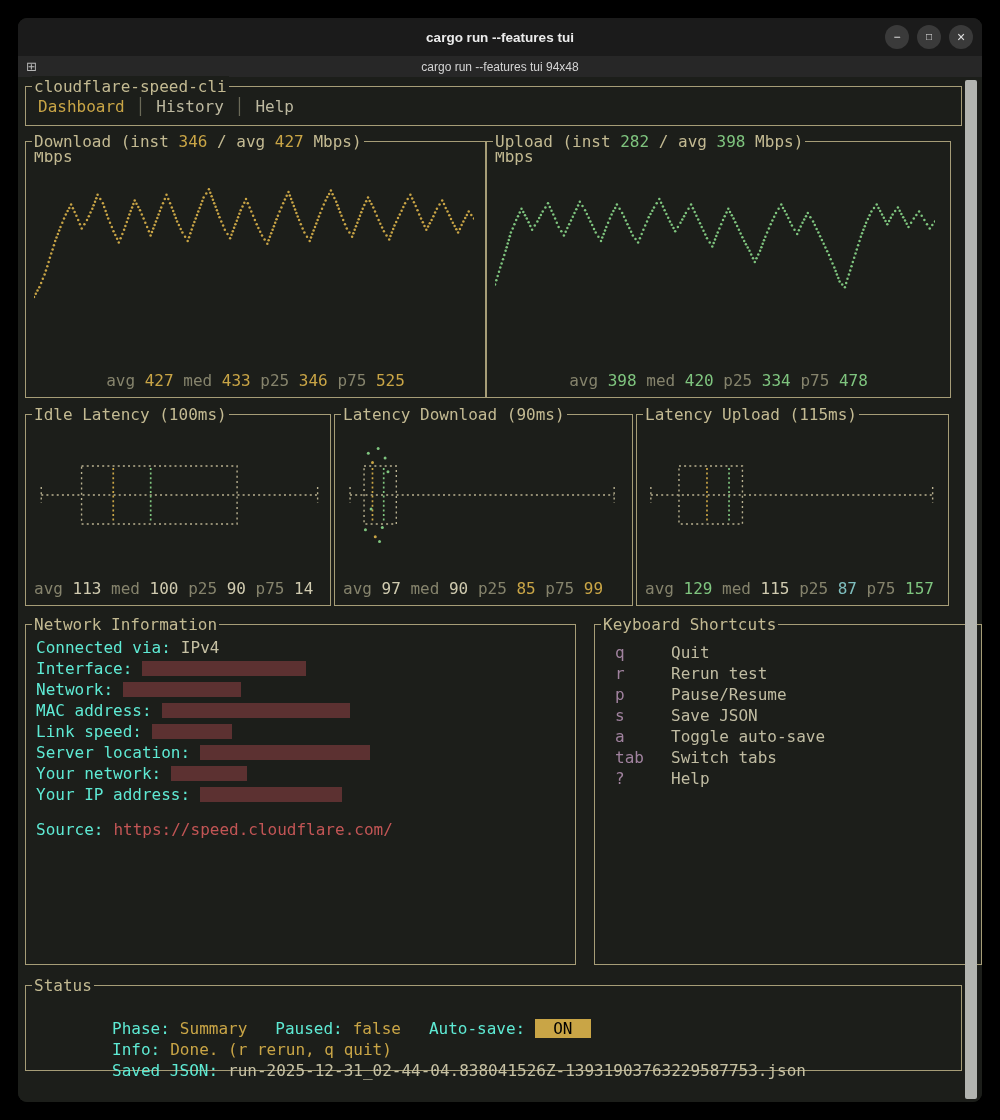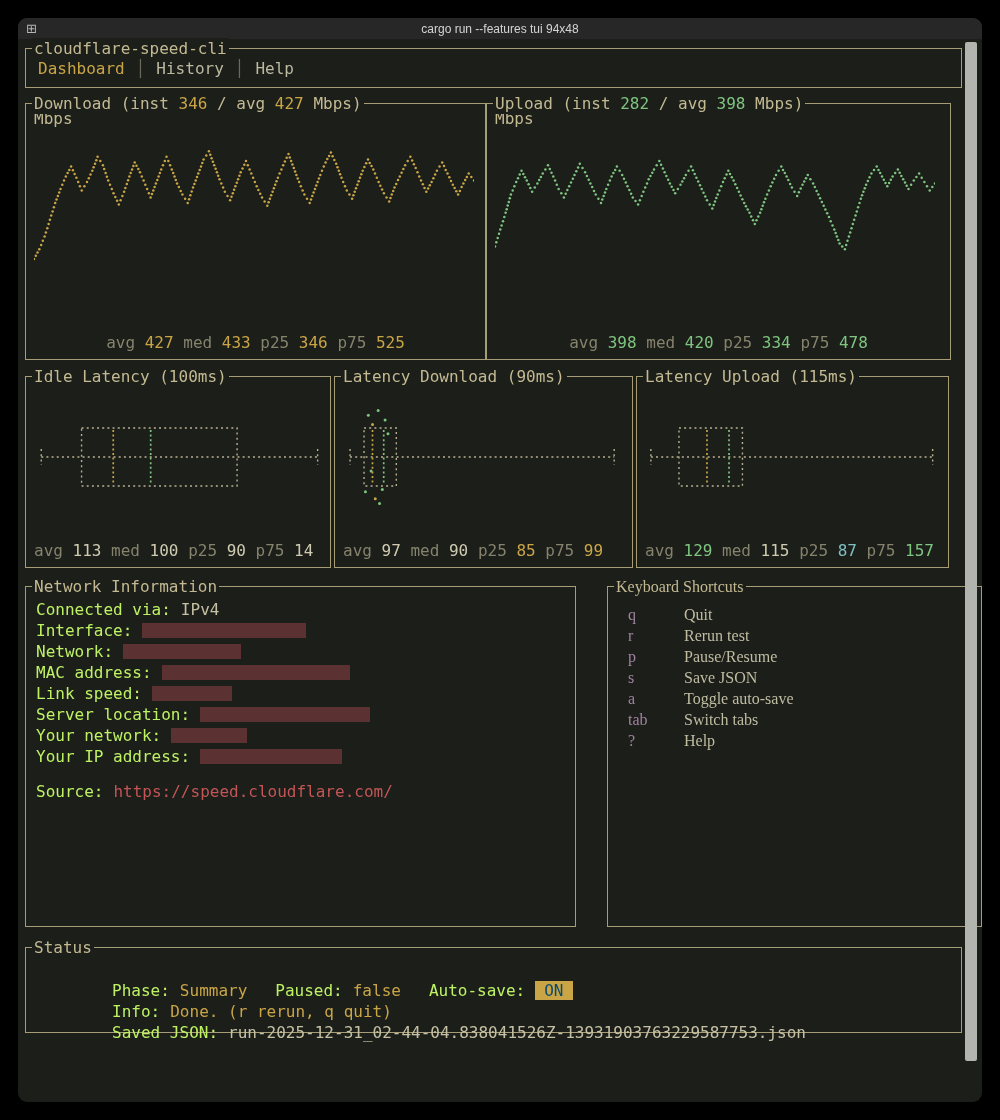--- a/index.html
+++ b/index.html
@@ -54,49 +54,63 @@
   .st-l { color:#85836c; }
   .c-yellow { color:#c9a546; } .c-green { color:#7fc57f; }
   .c-cream { color:#d0cbb0; } .c-cyan { color:#7fbfbf; }
 
   .lat-row { margin-top:16px; gap:3px; }
   .lat-box { height:192px; display:flex; flex-direction:column; padding:4px 8px 6px; }
   .lat-box.b0 { width:306px; } .lat-box.b1 { width:299px; } .lat-box.b2 { width:313px; }
   svg.boxplot { width:100%; height:116px; margin-top:18px; }
   .lat-box .stats { margin-top:auto; text-align:left; }
 
-  .info-row { margin-top:18px; gap:31px; }
+  .info-row { margin-top:18px; gap:18px; }
   .net-box { width:551px; height:341px; padding:12px 10px; }
   .net-line { height:21px; white-space:pre; }
-  .lbl { color:#bef264; margin-right:10px; }
+  .lbl { color:#5eead4; margin-right:10px; }
   .val { color:#c6c1a4; }
   .redact { display:inline-block; height:15px; background:#5c3131; vertical-align:-2px; }
   .src-line { margin-top:14px; height:21px; }
   .url { color:#c25555; text-decoration:none; }
 
-  .sc-box { flex:1; height:341px; padding:17px 10px;font-family:Liberation Serif, serif; }
+  .sc-box { flex:1; height:341px; padding:17px 10px; }
   .sc-line { height:21px; display:flex; }
   .sc-key { width:56px; margin-left:10px; color:#a0829e; flex:none; }
   .sc-act { color:#c0bca2; }
 
   .status-box { margin-top:20px; width:937px; height:86px; padding:11px 9px 0; }
   .st-line { height:21px; white-space:pre; }
   .sp3 { display:inline-block; width:28px; }
-  .badge { background:#c9a546; color:#0c4a6e; padding:0 9px;text-align:center; }
+  .badge { background:#c9a546; color:#000000; padding:0 18px;text-align:center; }
   .saved { color:#c6c1a4; }
   .info-val { color:#c9a546; }
 
   .scrollbar { position:absolute; right:5px; top:3px; width:12px; height:1019px;
                background:#b2b4b0; border-radius:2px; }
 </style>
 </head>
 <body>
 
 <div class="window">
 
+  <div class="titlebar">
+    <span class="tb-title">cargo run --features tui</span>
+    <div class="controls">
+      <div class="ctl">
+          <span>−</span>
+        </div>
+      <div class="ctl">
+          <span style="font-size:10px">□</span>
+        </div>
+      <div class="ctl">
+          <span style="font-size:14px">×</span>
+        </div>
+    </div>
+  </div>
 
   <div class="tabbar">
     <span class="grid-icon">⊞</span>
     <span class="tab-title">cargo run --features tui 94x48</span>
   </div>
 
   <div class="terminal">
 
     <div class="box tabs-box">
       <span class="box-title">cloudflare-speed-cli</span>

